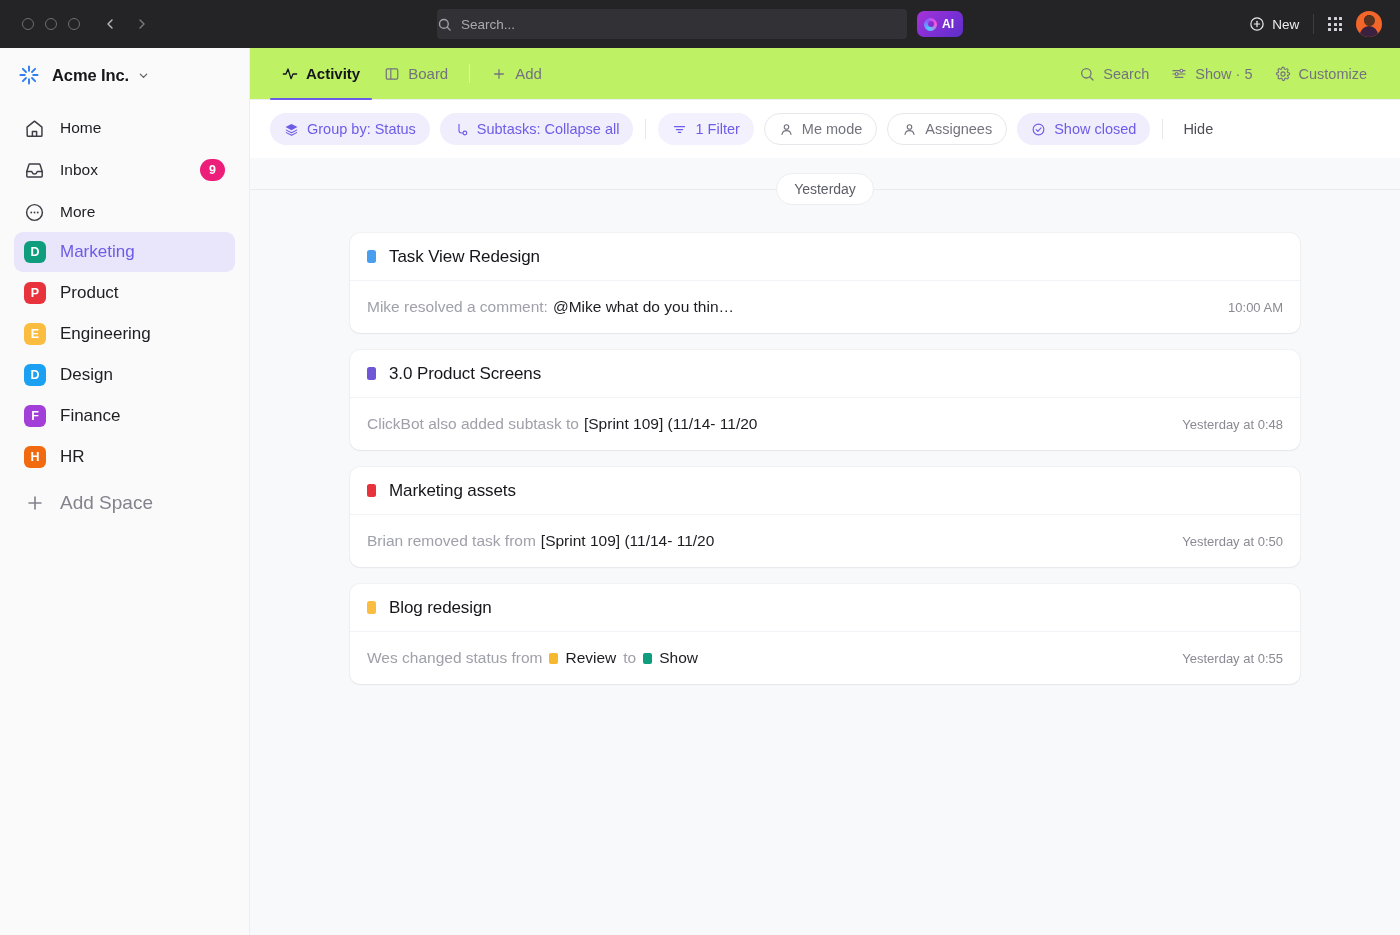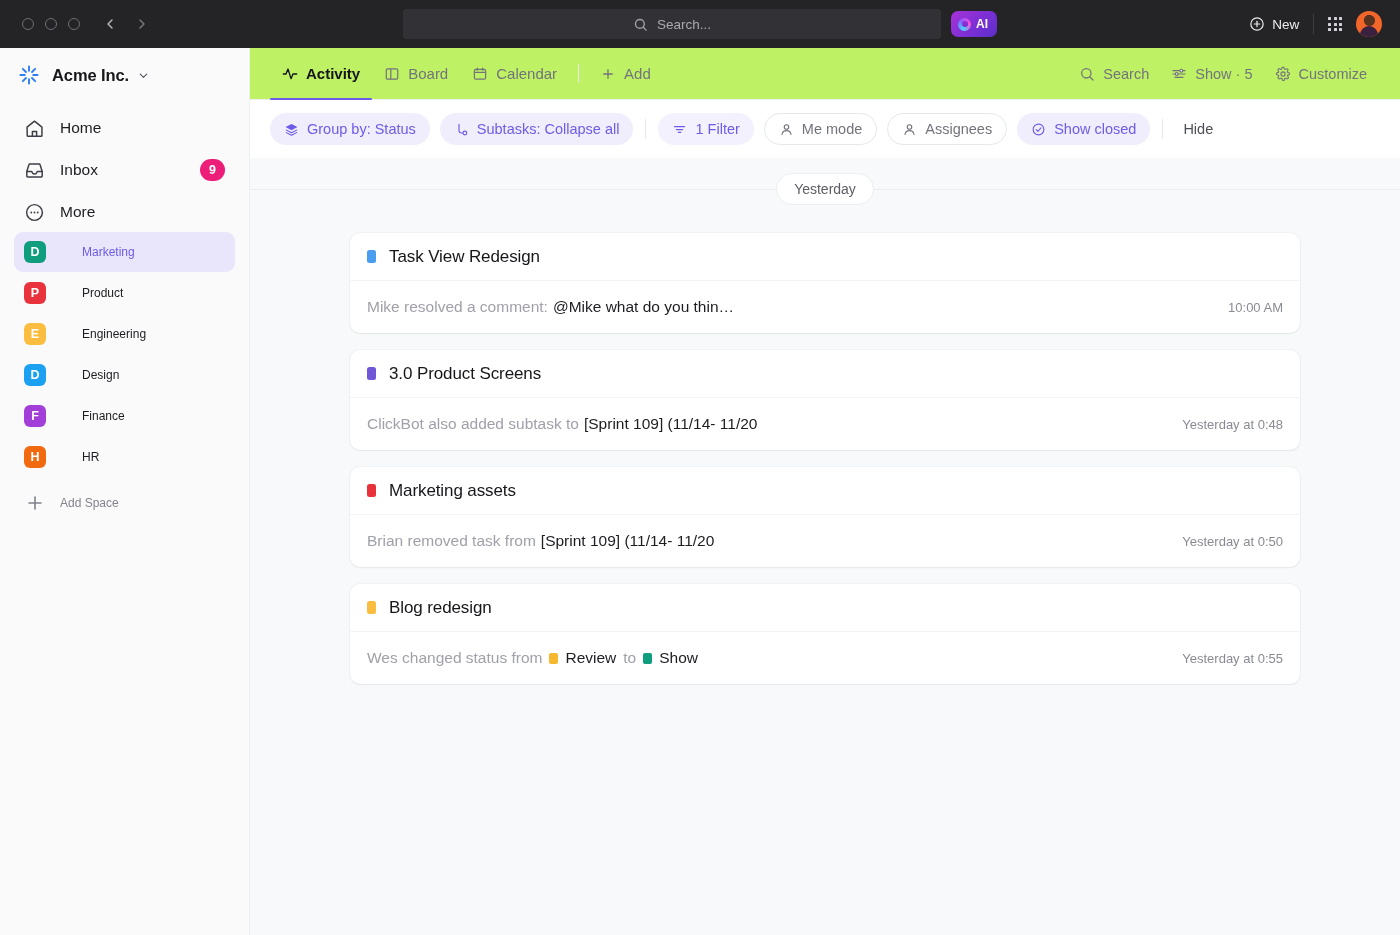--- a/index.html
+++ b/index.html
@@ -54,27 +54,26 @@
 
   .searchwrap {
     position: absolute;
     left: 50%;
     transform: translateX(-50%);
     display: flex;
     align-items: center;
     gap: 10px;
   }
   .searchbar {
-    width: 538px;
+    width: 470px;
     height: 30px;
     background: #323236;
     border-radius: 4px;
     display: flex;
     align-items: center;
-    justify-content: center;
     gap: 9px;
   }
   .searchbar svg { width: 15px; height: 15px; color: #a0a0a6; }
   .searchbar .ph { color: #a9a9af; font-size: 13.5px; }
   .aibtn {
     height: 26px;
     padding: 0 9px 0 7px;
     border-radius: 7px;
     background: linear-gradient(135deg,#a733d8 0%,#7b2fd4 55%,#5c2fc9 100%);
     display: flex; align-items: center; gap: 5px;
@@ -195,28 +194,28 @@
     cursor: pointer;
   }
   .space.active { background: #e9e5fb; }
   .space .sq {
     width: 22px; height: 22px; flex: 0 0 22px;
     border-radius: 6px;
     color: #fff;
     font-size: 12.5px; font-weight: 700;
     display: flex; align-items: center; justify-content: center;
   }
-  .space .nm { font-size: 12px; color: #1d1d22; margin-left: 22px; }
+  .space .nm { font-size: 17px; color: #1d1d22; }
   .space.active .nm { color: #6c5ce7; font-weight: 500; }
   .addspace {
     height: 40px; display: flex; align-items: center; gap: 14px;
     padding: 0 10px; margin: 6px 14px 0 14px; border-radius: 9px; cursor: pointer;
   }
   .addspace .pl { width: 22px; height: 22px; flex:0 0 22px; color: #83838d; }
-  .addspace .nm { font-size: 12px; color: #83838d; }
+  .addspace .nm { font-size: 19px; color: #83838d; }
 
   
   .main { flex: 1; display: flex; flex-direction: column; min-width: 0; background: #bef264; }
 
   .tabbar {
     height: 52px;
     flex: 0 0 52px;
     display: flex;
     align-items: stretch;
     padding: 0 22px 0 20px;
@@ -478,29 +477,20 @@
               <polyline points="2 12 6 12 9 4.5 13.5 19 16.5 12 22 12"></polyline>
             </svg>
           <span>Activity</span>
         </div>
         <div class="tab">
           <svg viewBox="0 0 24 24" fill="none" stroke="currentColor" stroke-width="1.8" stroke-linejoin="round">
               <rect x="3.4" y="4.2" width="17.2" height="15.6" rx="2"></rect>
               <line x1="10.2" y1="4.2" x2="10.2" y2="19.8"></line>
             </svg>
           <span>Board</span>
-        </div>
-        <div class="tab">
-          <svg viewBox="0 0 24 24" fill="none" stroke="currentColor" stroke-width="1.8" stroke-linecap="round" stroke-linejoin="round">
-              <rect x="3.6" y="5.2" width="16.8" height="14.6" rx="2.2"></rect>
-              <line x1="3.6" y1="9.6" x2="20.4" y2="9.6"></line>
-              <line x1="8" y1="3.3" x2="8" y2="6.4"></line>
-              <line x1="16" y1="3.3" x2="16" y2="6.4"></line>
-            </svg>
-          <span>Calendar</span>
         </div>
         <div class="tab-div"></div>
         <div class="tab">
           <svg viewBox="0 0 24 24" fill="none" stroke="currentColor" stroke-width="1.9" stroke-linecap="round">
               <line x1="12" y1="5.5" x2="12" y2="18.5"></line>
               <line x1="5.5" y1="12" x2="18.5" y2="12"></line>
             </svg>
           <span>Add</span>
         </div>
 

